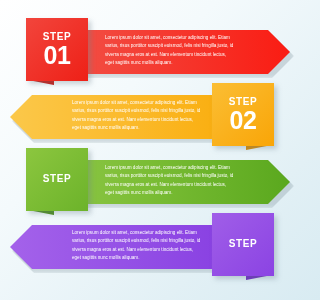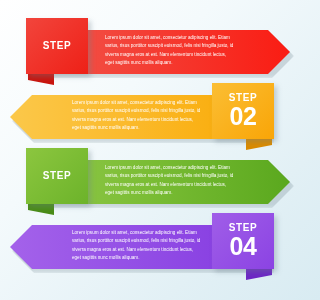--- a/index.html
+++ b/index.html
@@ -74,21 +74,21 @@
     height: 11px;
   }
   .fold-left  { left: 28px;  clip-path: polygon(0 0, 100% 0, 100% 100%, 0 55%); }
   .fold-right { right: 28px; clip-path: polygon(0 0, 100% 0, 100% 55%, 0 100%); }
 
   
   .badge {
     position: absolute;
     top: 0;
     width: 62px;
-    height: 56px;
+    height: 63px;
     display: flex;
     flex-direction: column;
     align-items: center;
     justify-content: center;
     color: #ffffff;
     box-shadow: 3px 3px 5px rgba(110,130,140,0.35);
   }
   .badge-left  { left: 26px; }
   .badge-right { right: 26px; }
   .badge-word {
@@ -140,20 +140,21 @@
 
 <div class="canvas">
 
   <div class="step step-1 c-red">
     <div class="arrow-shadow sr"></div>
     <div class="arrow arrow-right"></div>
     <div class="fold fold-left"></div>
     <div class="desc desc-right">Lorem ipsum dolor sit amet, consectetur adipiscing elit. Etiam varius, risus porttitor suscipit euismod, felis nisi fringilla justo, id viverra magna eros at est. Nam elementum tincidunt lectus, eget sagittis nunc mollis aliquam.</div>
     <div class="badge badge-left">
       <div class="badge-word">STEP</div>
+      <div class="badge-num">01</div>
     </div>
   </div>
 
   <div class="step step-2 c-orange">
     <div class="arrow-shadow sl"></div>
     <div class="arrow arrow-left"></div>
     <div class="fold fold-right"></div>
     <div class="desc desc-left">Lorem ipsum dolor sit amet, consectetur adipiscing elit. Etiam varius, risus porttitor suscipit euismod, felis nisi fringilla justo, id viverra magna eros at est. Nam elementum tincidunt lectus, eget sagittis nunc mollis aliquam.</div>
     <div class="badge badge-right">
       <div class="badge-word">STEP</div>
@@ -171,17 +172,16 @@
     </div>
   </div>
 
   <div class="step step-4 c-purple">
     <div class="arrow-shadow sl"></div>
     <div class="arrow arrow-left"></div>
     <div class="fold fold-right"></div>
     <div class="desc desc-left">Lorem ipsum dolor sit amet, consectetur adipiscing elit. Etiam varius, risus porttitor suscipit euismod, felis nisi fringilla justo, id viverra magna eros at est. Nam elementum tincidunt lectus, eget sagittis nunc mollis aliquam.</div>
     <div class="badge badge-right">
       <div class="badge-word">STEP</div>
-      <div class="badge-num">04</div>
     </div>
   </div>
 
 </div>
 
 </body></html>

